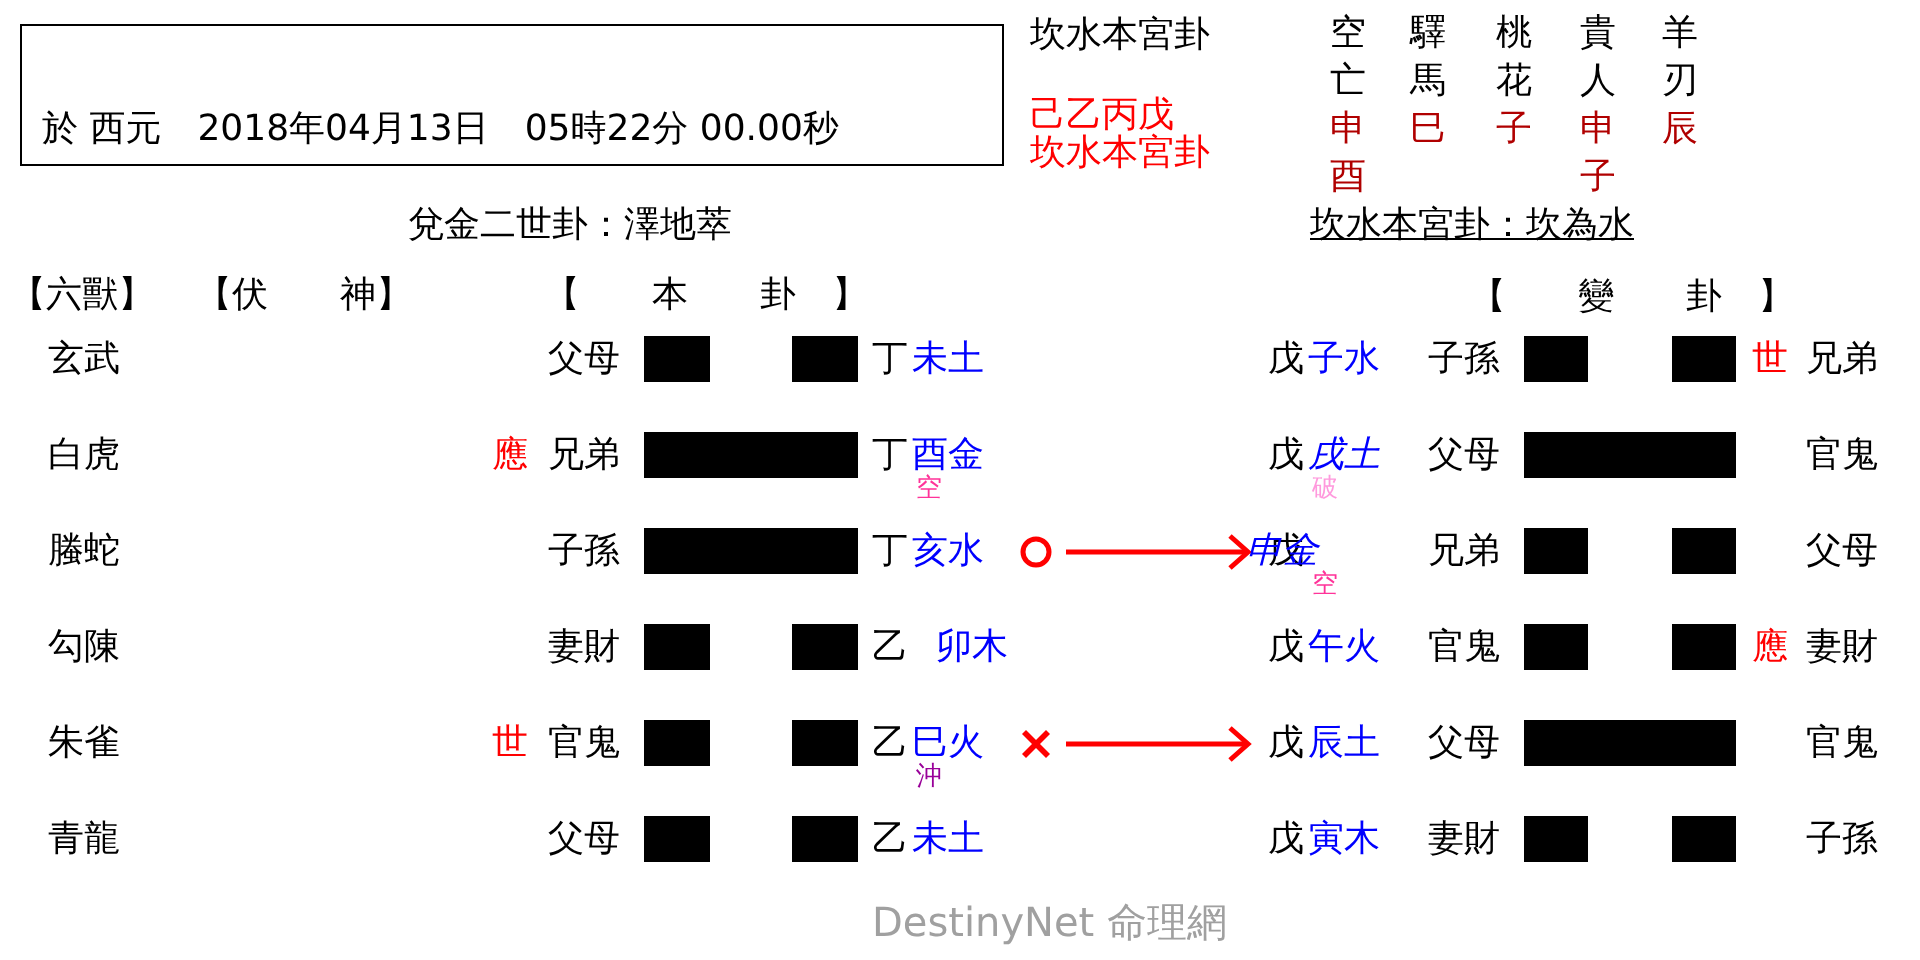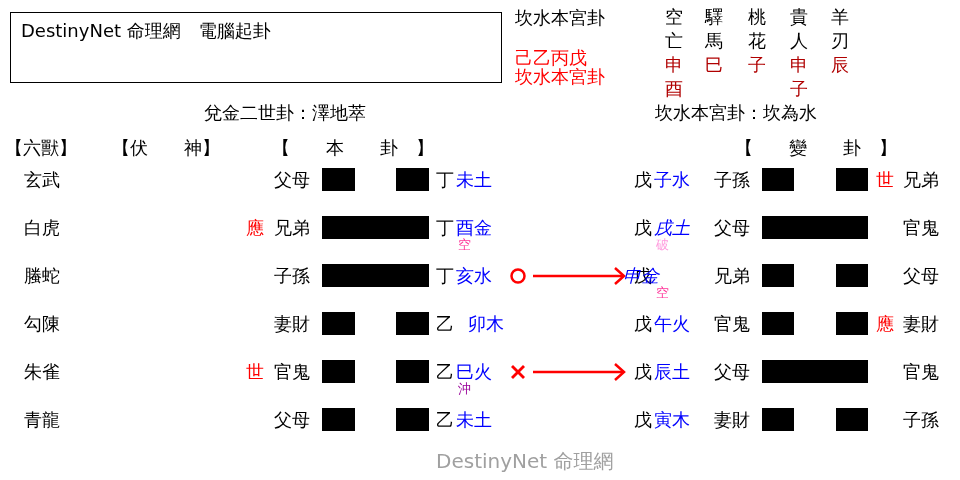--- a/index.html
+++ b/index.html
@@ -18,21 +18,21 @@
   .small { position:absolute; font-size:13px; line-height:14px; }
   .kong { color:#ff3399; }
   .po { color:#ff99dd; }
   .chong { color:#990099; }
   .watermark { position:absolute; left:436px; top:448px; font-size:20px; color:#a0a0a0; }
 </style>
 </head>
 <body>
 
 <div class="info-box">
-  <div class="info-line" style="top:6px;">DestinyNet 命理網　電腦起卦</div>
+  <div class="info-line" style="top:39px;">於 西元　2018年04月13日　05時22分 00.00秒</div>
 </div>
 
 <div class="abs t18" style="left:515px; top:7px;">坎水本宮卦</div>
 <div class="abs t18 red" style="left:515px; top:48px; line-height:19px;">己乙丙戊</div>
 <div class="abs t18 red" style="left:515px; top:67px; line-height:19px;">坎水本宮卦</div>
 
 <div class="shen-col" style="left:663px; top:5px;">
   <div>空</div>
   <div>亡</div>
   <div class="dred">申</div>
@@ -54,24 +54,24 @@
   <div class="dred">申</div>
   <div class="dred">子</div>
 </div>
 <div class="shen-col" style="left:829px; top:5px;">
   <div>羊</div>
   <div>刃</div>
   <div class="dred">辰</div>
 </div>
 
 <div class="abs t18" style="left:204px; top:102px;">兌金二世卦：澤地萃</div>
-<div class="abs t18" style="left:655px; top:102px;">坎水本宮卦：坎為水</div>
+<div class="abs t18" style="left:655px; top:102px;text-decoration:underline;">坎水本宮卦：坎為水</div>
 
 <div class="abs t18" style="left:5px; top:137px;">【六獸】</div>
-<div class="abs t18" style="left:112px; top:137px;">【伏　　神】</div>
+<div class="abs t18" style="left:98px; top:137px;">【伏　　神】</div>
 <div class="abs t18" style="left:272px; top:137px;">【　　本　　卦　】</div>
 <div class="abs t18" style="left:735px; top:137px;font-family:Liberation Serif, serif;">【　　變　　卦　】</div>
 
 <div>
   <div class="abs t18" style="left:24px; top:169px;">玄武</div>
   <div class="abs t18 red" style="left:246px; top:169px;"></div>
   <div class="abs t18" style="left:274px; top:169px;">父母</div>
   <div class="bar" style="left:322px; top:168px; width:33px;"></div>
   <div class="bar" style="left:396px; top:168px; width:33px;"></div>
   <div class="abs t18" style="left:436px; top:169px;">丁</div>

